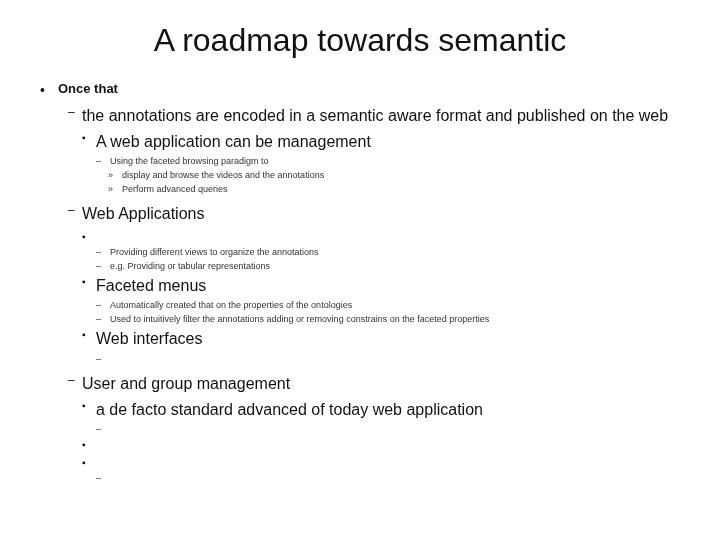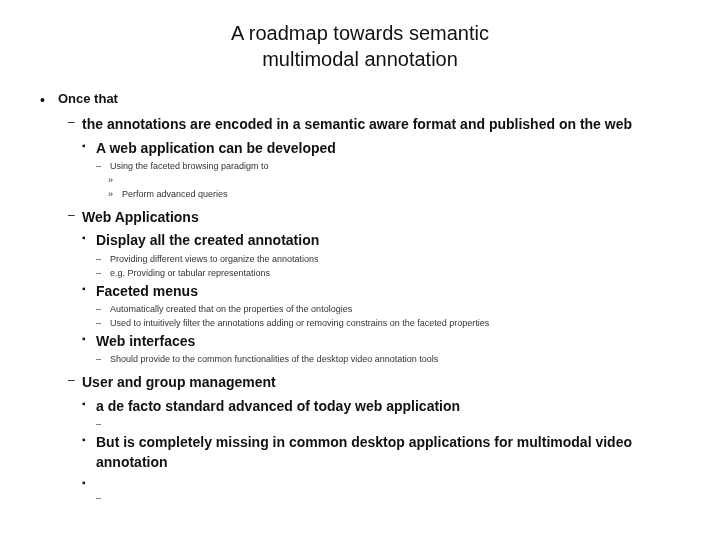--- a/index.html
+++ b/index.html
@@ -6,21 +6,21 @@
     body {
       background: #ffffff;
       font-family: 'Segoe UI', Arial, sans-serif;
       width: 720px;
       height: 540px;
       overflow: hidden;
       padding: 20px 40px 20px 40px;
     }
     h1 {
       text-align: center;
-      font-size: 20px;
+      font-size: 32px;
       font-weight: 400;
       line-height: 1.3;
       margin-bottom: 18px;
       color: #111;
     }
     .content {
       font-size: 12px;
       color: #111;
       line-height: 1.45;
     }
@@ -72,73 +72,71 @@
       display: flex;
       align-items: flex-start;
       margin-left: 68px;
       margin-bottom: 1px;
     }
     .arrow-marker {
       min-width: 14px;
       font-size: 10px;
     }
     .small-text {
-      font-size: 14px;
+      font-size: 16px;
       color: #111;
-      font-weight: bold;
     }
     .smaller-text {
       font-size: 9px;
       color: #333;
     }
     .mb2 { margin-bottom: 6px; }
     .mb1 { margin-bottom: 3px; }
   </style>
 </head>
 <body>
 
 <h1>
   <span>A roadmap towards semantic</span><br>
-  <span>multimodal annotation</span>
 </h1>
 
 <div class="content">
   <div class="bullet-l1">
     <span class="bullet-marker">•</span>
     <span class="section-label">Once that</span>
   </div>
 
   <div class="dash-item mb1">
     <span class="dash-marker">–</span>
     <span class="small-text">the annotations are encoded in a semantic aware format and published on the web</span>
   </div>
   <div class="square-item">
     <span class="square-marker">▪</span>
-    <span class="small-text">A web application can be developed</span>
+    <span class="small-text">A web application can be management</span>
   </div>
   <div class="sub-dash">
     <span class="sub-dash-marker smaller-text">–</span>
     <span class="smaller-text">Using the faceted browsing paradigm to</span>
   </div>
   <div class="arrow-item">
     <span class="arrow-marker smaller-text">»</span>
+    <span class="smaller-text">display and browse the videos and the annotations</span>
   </div>
   <div class="arrow-item mb2">
     <span class="arrow-marker smaller-text">»</span>
     <span class="smaller-text">Perform advanced queries</span>
   </div>
 
   <div class="dash-item mb1">
     <span class="dash-marker">–</span>
     <span class="small-text">Web Applications</span>
   </div>
 
   <div class="square-item">
     <span class="square-marker">▪</span>
-    <span class="small-text">Display all the created annotation</span>
   </div>
   <div class="sub-dash">
     <span class="sub-dash-marker smaller-text">–</span>
     <span class="smaller-text">Providing different views to organize the annotations</span>
   </div>
   <div class="sub-dash">
     <span class="sub-dash-marker smaller-text">–</span>
     <span class="smaller-text">e.g. Providing or tabular representations</span>
   </div>
 
@@ -154,39 +152,37 @@
     <span class="sub-dash-marker smaller-text">–</span>
     <span class="smaller-text">Used to intuitively filter the annotations adding or removing constrains on the faceted properties</span>
   </div>
 
   <div class="square-item">
     <span class="square-marker">▪</span>
     <span class="small-text">Web interfaces</span>
   </div>
   <div class="sub-dash mb2">
     <span class="sub-dash-marker smaller-text">–</span>
-    <span class="smaller-text">Should provide to the common functionalities of the desktop video annotation tools</span>
   </div>
 
   <div class="dash-item mb1">
     <span class="dash-marker">–</span>
     <span class="small-text">User and group management</span>
   </div>
 
   <div class="square-item">
     <span class="square-marker">▪</span>
     <span class="small-text">a de facto standard advanced of today web application</span>
   </div>
   <div class="sub-dash">
     <span class="sub-dash-marker smaller-text">–</span>
   </div>
 
   <div class="square-item">
     <span class="square-marker">▪</span>
-    <span class="small-text">But is completely missing in common desktop applications for multimodal video annotation</span>
   </div>
 
   <div class="square-item">
     <span class="square-marker">▪</span>
   </div>
   <div class="sub-dash">
     <span class="sub-dash-marker smaller-text">–</span>
   </div>
 </div>
 

